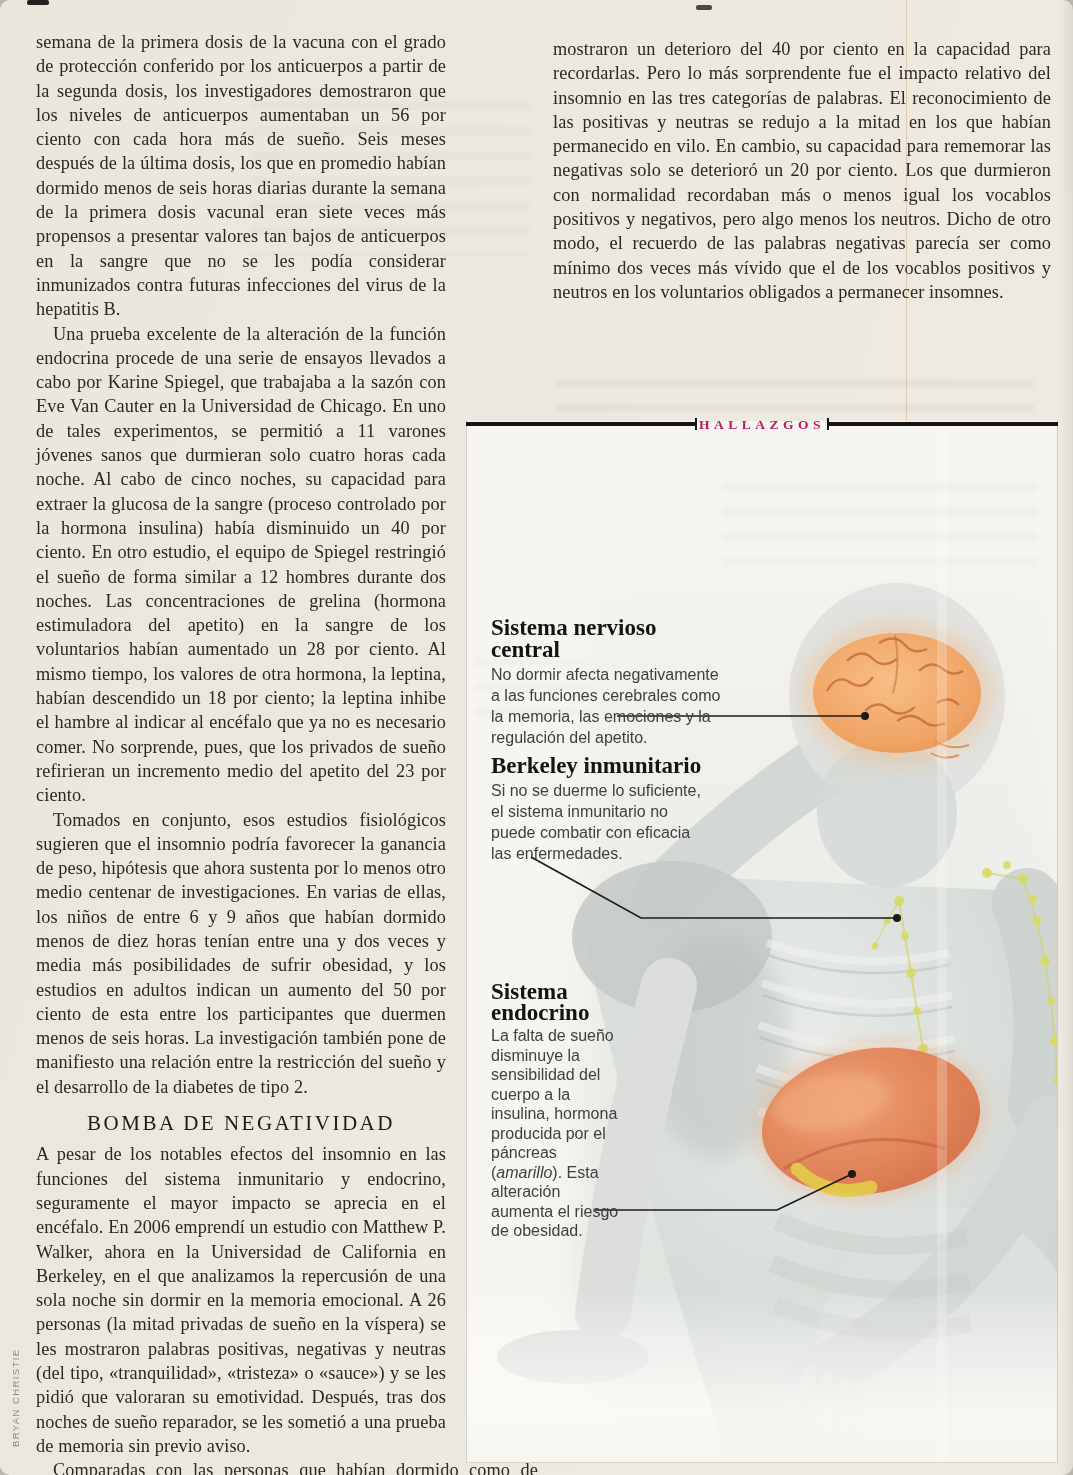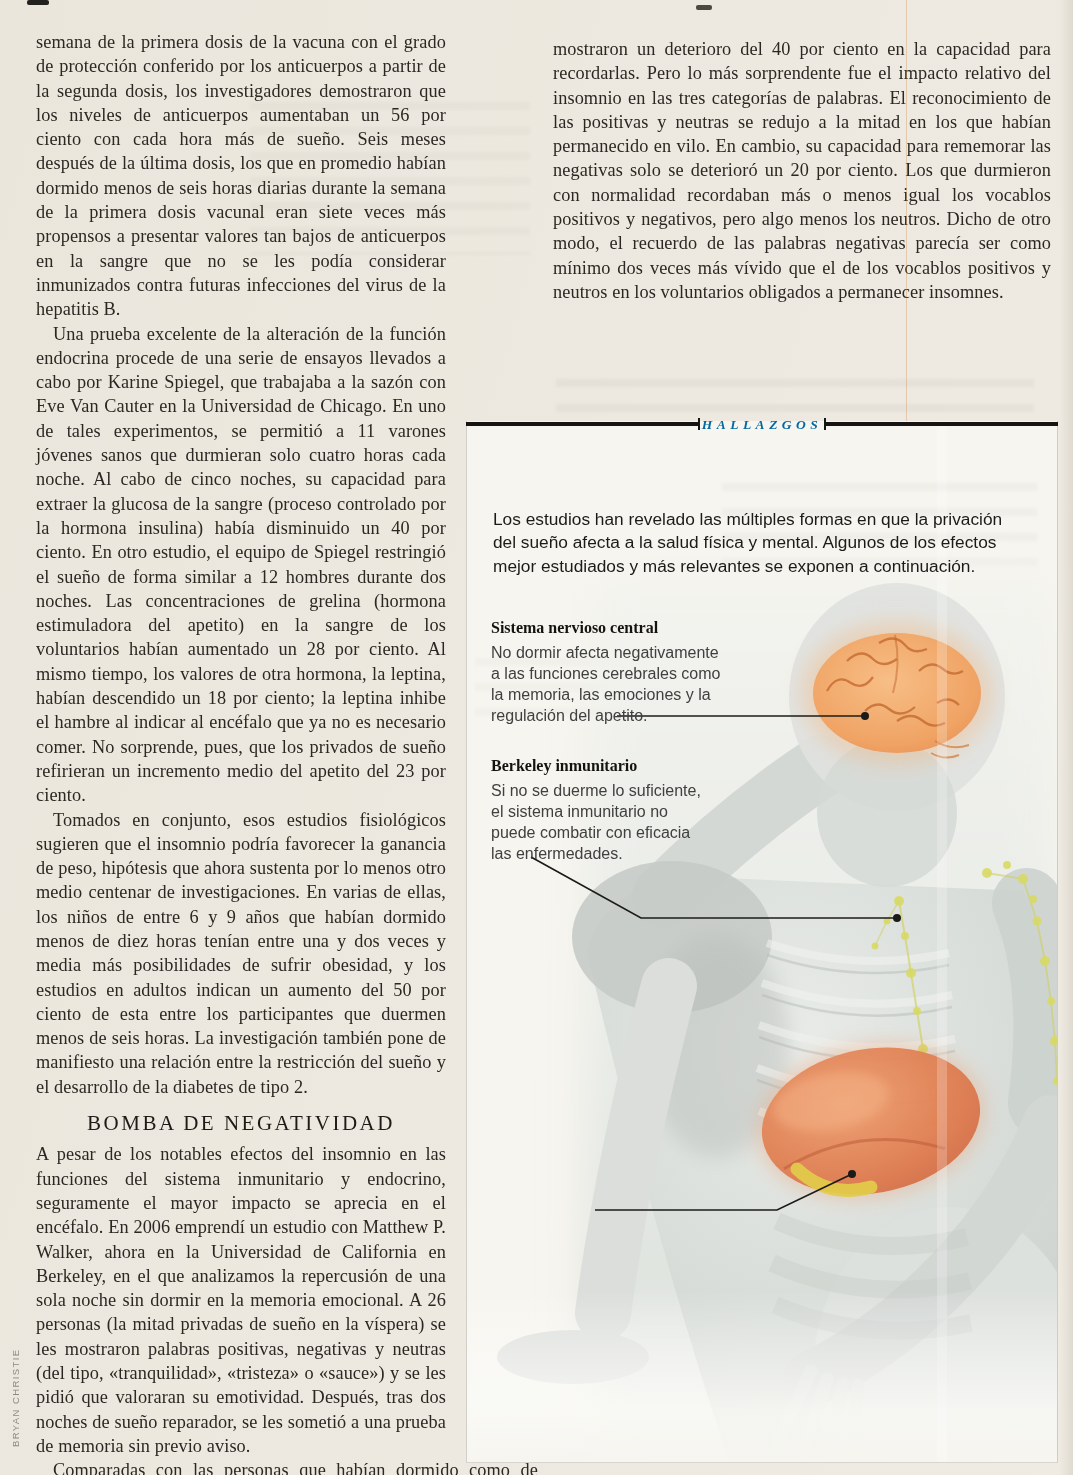--- a/index.html
+++ b/index.html
@@ -5,20 +5,21 @@
   html,body{margin:0;padding:0;}
   body{background:#b9b5ac;}
   .page{
     position:relative;
     width:1073px;height:1475px;
     margin:0 auto;
     background:linear-gradient(105deg,#ebe6dc 0%,#eee9e0 55%,#efebe2 100%);
     overflow:hidden;
     font-family:"Liberation Serif",serif;
     color:#2b2823;
+    border-radius:10px;
   }
   .edge-shade{position:absolute;top:0;right:0;width:14px;height:100%;
     background:linear-gradient(90deg,rgba(0,0,0,0) 0%,rgba(90,80,60,.10) 100%);z-index:5;}
   .smudge{position:absolute;background:#23211e;border-radius:2px;z-index:5;}
   .artifact-line{position:absolute;left:906px;top:0;width:1px;height:421px;
     background:rgba(200,125,55,.30);z-index:4;}
 
   
   .col{position:absolute;z-index:1;font-size:18.3px;line-height:24.3px;
     text-align:justify;letter-spacing:.1px;}
@@ -40,31 +41,31 @@
 
   
   .findings{position:absolute;left:466px;top:421px;width:590px;height:1041px;
     background:#f7f5ef;border-left:1px solid #d2cfc8;border-right:1px solid #cfccc5;
     border-bottom:1px solid #d8d5ce;z-index:2;}
   .kicker-row{position:absolute;top:-5px;left:-1px;right:-1px;display:flex;
     align-items:center;z-index:3;}
   .k-line{height:4px;background:#171513;flex:1;}
   .k-tick{width:2px;height:12px;background:#171513;margin:0 0 0 0;}
   .k-text{font-weight:bold;font-size:13.5px;letter-spacing:4.5px;padding:0 2px;
-    color:#0369a1;transform:translateY(1px);font-style:italic;}
+    color:#be185d;transform:translateY(1px);}
   .box-title{position:absolute;top:22px;left:0;width:100%;text-align:center;
     font-weight:bold;font-size:43px;letter-spacing:-.5px;color:#121110;z-index:3;
     font-family:"Liberation Serif",serif;}
   .box-intro{position:absolute;top:87px;left:26px;width:524px;z-index:3;
     font-family:"Liberation Sans",sans-serif;font-size:17.3px;line-height:23.4px;
     color:#1c1b19;}
   .figure-svg{position:absolute;inset:0;z-index:1;}
   .sys-label{position:absolute;z-index:3;}
   .sys-label h4{margin:0 0 3px 0;font-family:"Liberation Serif",serif;
-    font-weight:bold;font-size:16px;line-height:22px;color:#15130f;}
+    font-weight:bold;font-size:23px;line-height:22px;color:#15130f;}
   .sys-label .lbl-body{font-family:"Liberation Sans",sans-serif;font-size:16px;
     line-height:21px;color:#404040;}
   .lbl-cns{left:24px;top:196px;width:240px;}
   .lbl-immune{left:24px;top:334px;width:212px;}
   .lbl-endocrine{left:24px;top:560px;width:134px;}
   .lbl-endocrine .lbl-body{line-height:19.5px;}
   .lbl-endocrine h4{line-height:21px;}
   .it{font-style:italic;}
 </style>
 </head>
@@ -102,21 +103,20 @@
     <div class="ghost" style="left:8px;top:230px;width:235px;height:80px;opacity:.3;"></div>
 
     <div class="kicker-row">
       <div class="k-line"></div>
       <div class="k-tick"></div>
       <span class="k-text">HALLAZGOS</span>
       <div class="k-tick"></div>
       <div class="k-line"></div>
     </div>
 
-    <div class="box-intro">Los estudios han revelado las múltiples formas en que la privación del sueño afecta a la salud física y mental. Algunos de los efectos mejor estudiados y más relevantes se exponen a continuación.</div>
 
     <svg class="figure-svg" viewBox="0 0 590 1041">
       <defs>
         <filter id="b30" x="-40%" y="-40%" width="180%" height="180%">
             <feGaussianBlur stdDeviation="22"></feGaussianBlur>
           </filter>
         <filter id="b12" x="-40%" y="-40%" width="180%" height="180%">
             <feGaussianBlur stdDeviation="10"></feGaussianBlur>
           </filter>
         <filter id="b6" x="-40%" y="-40%" width="180%" height="180%">
@@ -269,15 +269,19 @@
     <div class="sys-label lbl-cns">
       <h4>Sistema nervioso central</h4>
       <div class="lbl-body">No dormir afecta negativamente a las funciones cerebrales como la memoria, las emociones y la regulación del apetito.</div>
     </div>
 
     <div class="sys-label lbl-immune">
       <h4>Berkeley inmunitario</h4>
       <div class="lbl-body">Si no se duerme lo suficiente, el sistema inmunitario no puede combatir con eficacia las enfermedades.</div>
     </div>
 
+    <div class="sys-label lbl-endocrine">
+      <h4>Sistema endocrino</h4>
+      <div class="lbl-body"><span>La falta de sueño disminuye la sensibilidad del cuerpo a la insulina, hormona producida por el páncreas (</span><span class="it">amarillo</span><span>). Esta alteración aumenta el riesgo de obesidad.</span></div>
+    </div>
 
   </div>
 </div>
 
 </body></html>

